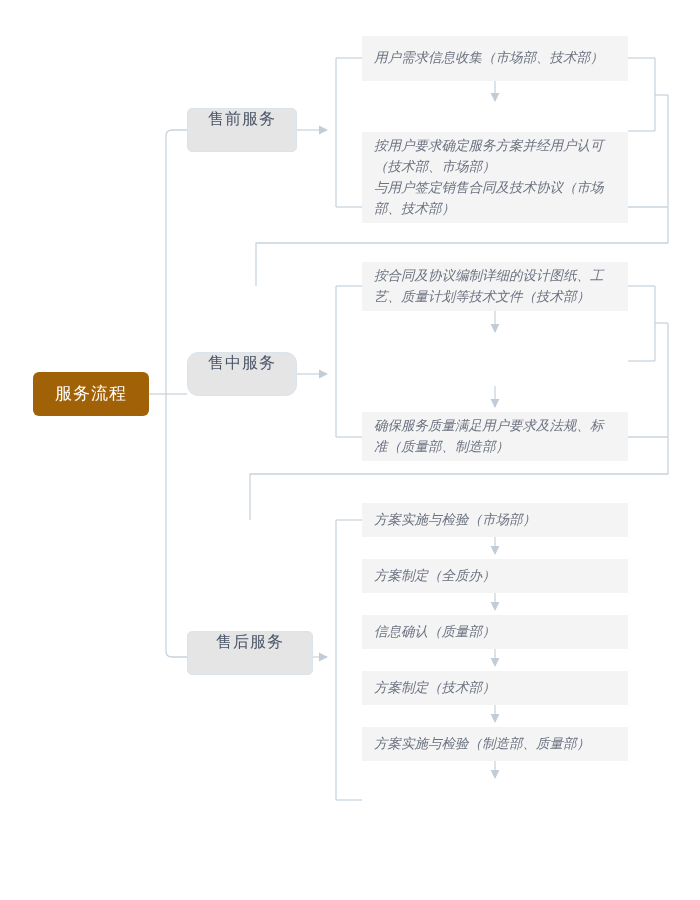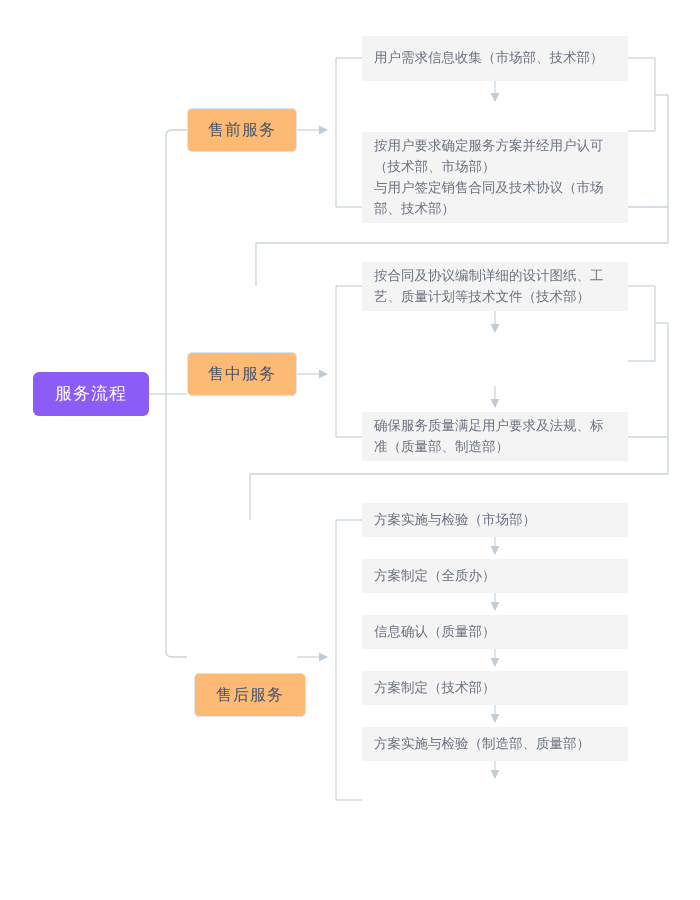--- a/index.html
+++ b/index.html
@@ -27,41 +27,40 @@
     top: 0;
     width: 700px;
     height: 900px;
     pointer-events: none;
   }
 
   
   .root-node {
     position: absolute;
     box-sizing: border-box;
-    background: #8b5cf6;
+    background: #a16207;
     color: #ffffff;
     border-radius: 6px;
     display: flex;
     align-items: center;
     justify-content: center;
     font-size: 17px;
     letter-spacing: 1px;
     line-height: 1.2;
   }
 
   
   .branch-node {
     position: absolute;
     box-sizing: border-box;
-    background: #fdba74;
+    background: #e5e5e5;
     border: 1px solid #dbe4ec;
     border-radius: 5px;
     color: #4a5568;
     display: flex;
-    align-items: center;
     justify-content: center;
     font-size: 16px;
     letter-spacing: 1px;
     line-height: 1.2;
   }
 
   
   .step-node {
     position: absolute;
     box-sizing: border-box;
@@ -69,20 +68,21 @@
     color: #6b7280;
     display: flex;
     align-items: center;
     padding: 0 12px;
     font-size: 13.5px;
     line-height: 1.55;
   }
   .step-node .step-text {
     display: block;
     width: 100%;
+    font-style: italic;
   }
 </style>
 </head>
 <body>
 
 <div id="canvas">
 
   <svg id="wires" viewBox="0 0 700 900" width="700" height="900" xmlns="http://www.w3.org/2000/svg">
     <defs>
       <marker id="arrow-right" viewBox="0 0 10 10" refX="9" refY="5" markerWidth="7" markerHeight="7" orient="auto-start-reverse">
@@ -144,25 +144,25 @@
   </svg>
 
   <div class="root-node" style="left:33px; top:372px; width:116px; height:44px;">
     <span>服务流程</span>
   </div>
 
   <div class="branch-node" style="left:187px; top:108px; width:110px; height:44px;">
     <span>售前服务</span>
   </div>
 
-  <div class="branch-node" style="left:187px; top:352px; width:110px; height:44px;">
+  <div class="branch-node" style="left:187px; top:352px; width:110px; height:44px;border-radius:11px;">
     <span>售中服务</span>
   </div>
 
-  <div class="branch-node" style="left:187px; top:673px; width:112px; height:44px;margin-left:7px;">
+  <div class="branch-node" style="left:187px; top:631px; width:126px; height:44px;">
     <span>售后服务</span>
   </div>
 
   <div class="step-node" style="left:362px; top:36px; width:266px; height:45px;">
     <span class="step-text">用户需求信息收集（市场部、技术部）</span>
   </div>
   <div class="step-node" style="left:362px; top:116px; width:266px; height:49px;margin-top:16px;">
     <span class="step-text">按用户要求确定服务方案并经用户认可（技术部、市场部）</span>
   </div>
   <div class="step-node" style="left:362px; top:174px; width:266px; height:49px;">

